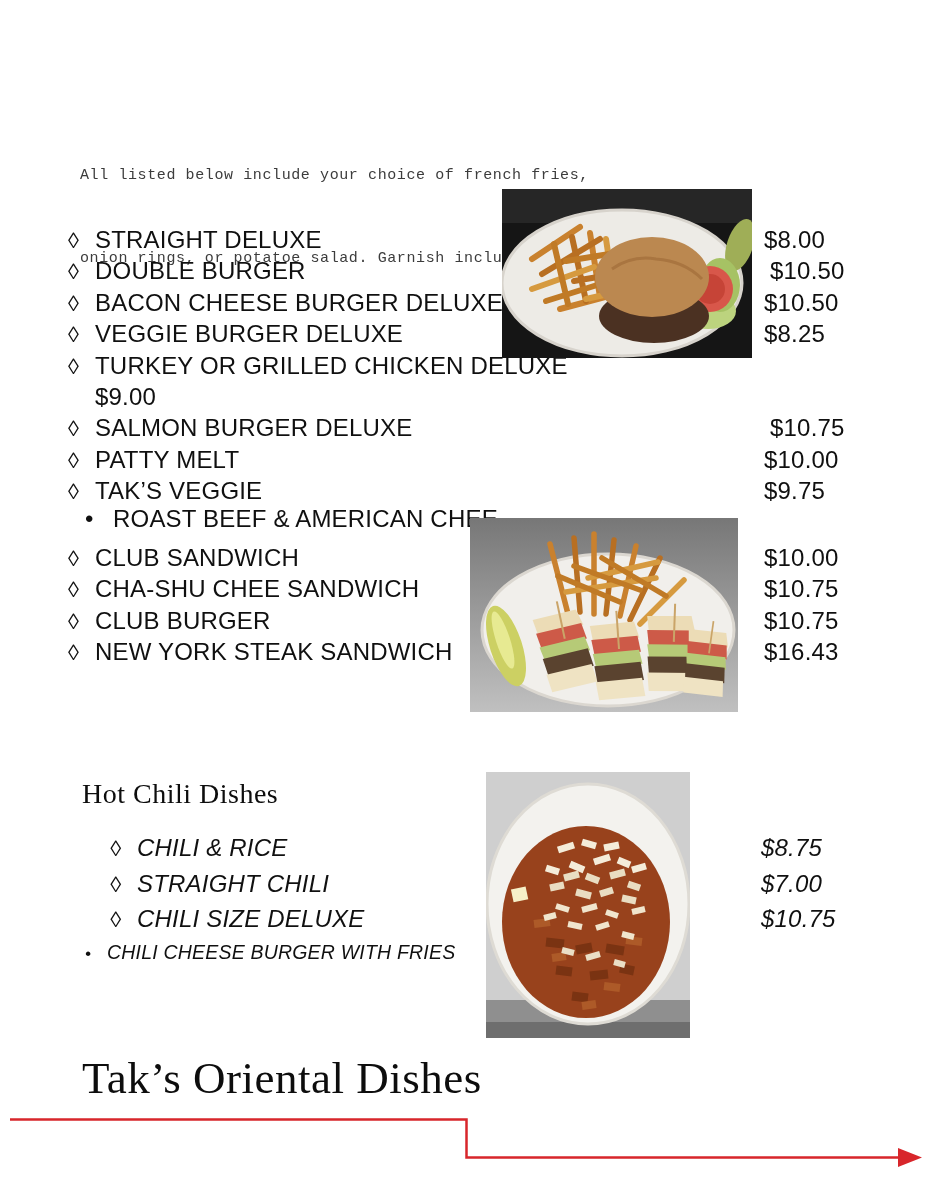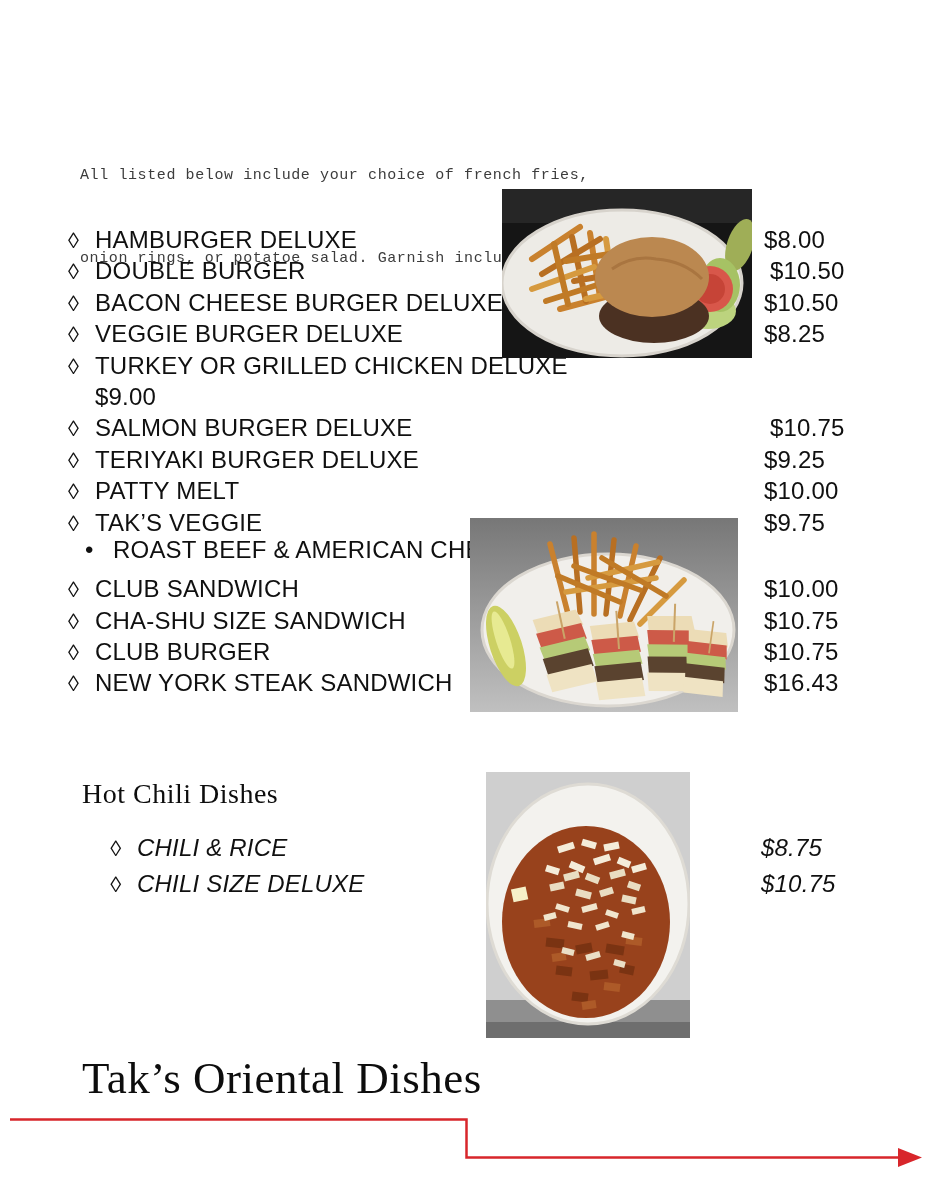--- a/index.html
+++ b/index.html
@@ -49,41 +49,42 @@
 <body>
 
 <div id="page">
 
   <div class="intro">
     <div>All listed below include your choice of french fries,</div>
     <div>onion rings, or potatoe salad. Garnish included.</div>
   </div>
 
   <div class="menu-main">
-      <div class="mrow"><span class="bullet">◊</span><span class="label">HAMBURGER DELUXE</span><span class="price">$8.00</span></div>
+      <div class="mrow"><span class="bullet">◊</span><span class="label">STRAIGHT DELUXE</span><span class="price">$8.00</span></div>
       <div class="mrow"><span class="bullet">◊</span><span class="label">DOUBLE BURGER</span><span class="price ind">$10.50</span></div>
       <div class="mrow"><span class="bullet">◊</span><span class="label">BACON CHEESE BURGER DELUXE</span><span class="price">$10.50</span></div>
       <div class="mrow"><span class="bullet">◊</span><span class="label">VEGGIE BURGER DELUXE</span><span class="price">$8.25</span></div>
       <div class="mrow"><span class="bullet">◊</span><span class="label">TURKEY OR GRILLED CHICKEN DELUXE</span></div>
       <div class="mrow wrapped"><span class="bullet"></span><span class="label">$9.00</span></div>
       <div class="mrow"><span class="bullet">◊</span><span class="label">SALMON BURGER DELUXE</span><span class="price ind">$10.75</span></div>
-      <div class="mrow"><span class="bullet">◊</span><span class="label">TERIYAKI BURGER DELUXE</span><span class="price">$9.25</span></div>
       <div class="mrow"><span class="bullet">◊</span><span class="label">PATTY MELT</span><span class="price">$10.00</span></div>
       <div class="mrow"><span class="bullet">◊</span><span class="label">TAK’S VEGGIE</span><span class="price">$9.75</span></div>
       <div class="mrow sub"><span class="bullet">•</span><span class="label">ROAST BEEF &amp; AMERICAN CHEE</span></div>
       <div class="mrow"><span class="bullet">◊</span><span class="label">CLUB SANDWICH</span><span class="price">$10.00</span></div>
-      <div class="mrow"><span class="bullet">◊</span><span class="label">CHA-SHU SIZE SANDWICH</span><span class="price">$10.75</span></div>
+      <div class="mrow"><span class="bullet">◊</span><span class="label">CHA-SHU CHEE SANDWICH</span><span class="price">$10.75</span></div>
       <div class="mrow"><span class="bullet">◊</span><span class="label">CLUB BURGER</span><span class="price">$10.75</span></div>
       <div class="mrow"><span class="bullet">◊</span><span class="label">NEW YORK STEAK SANDWICH</span><span class="price">$16.43</span></div>
     </div>
 
   <div id="chili-title" class="section-title">Hot Chili Dishes</div>
   <div class="menu-chili">
       <div class="mrow"><span class="bullet">◊</span><span class="label">CHILI &amp; RICE</span><span class="price">$8.75</span></div>
+      <div class="mrow"><span class="bullet">◊</span><span class="label">STRAIGHT CHILI</span><span class="price">$7.00</span></div>
       <div class="mrow"><span class="bullet">◊</span><span class="label">CHILI SIZE DELUXE</span><span class="price">$10.75</span></div>
+      <div class="mrow small"><span class="bullet">•</span><span class="label">CHILI CHEESE BURGER WITH FRIES</span></div>
     </div>
 
   <div id="oriental-title" class="section-title">Tak’s Oriental Dishes</div>
 
   <svg id="photo-burger" class="photo" width="250" height="169" viewBox="0 0 250 169" role="img" aria-label="hamburger deluxe plate with french fries">
     <rect width="250" height="169" fill="#151515"></rect>
     <rect width="250" height="34" fill="#303030" opacity="0.65"></rect>
     <ellipse cx="120" cy="94" rx="120" ry="73" fill="#edebe6"></ellipse>
     <ellipse cx="120" cy="94" rx="120" ry="73" fill="none" stroke="#d7d3cc" stroke-width="3"></ellipse>
     <g stroke-linecap="round" fill="none">

